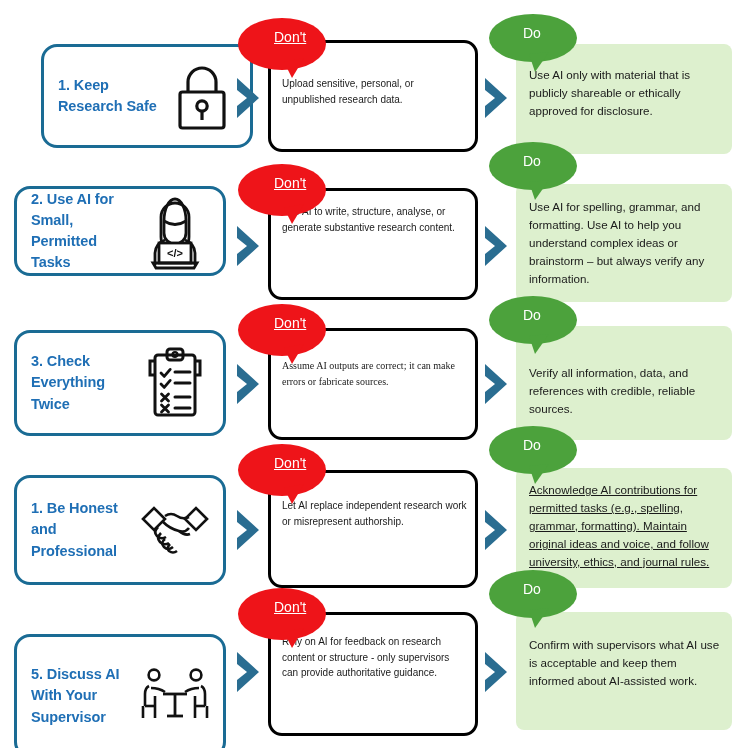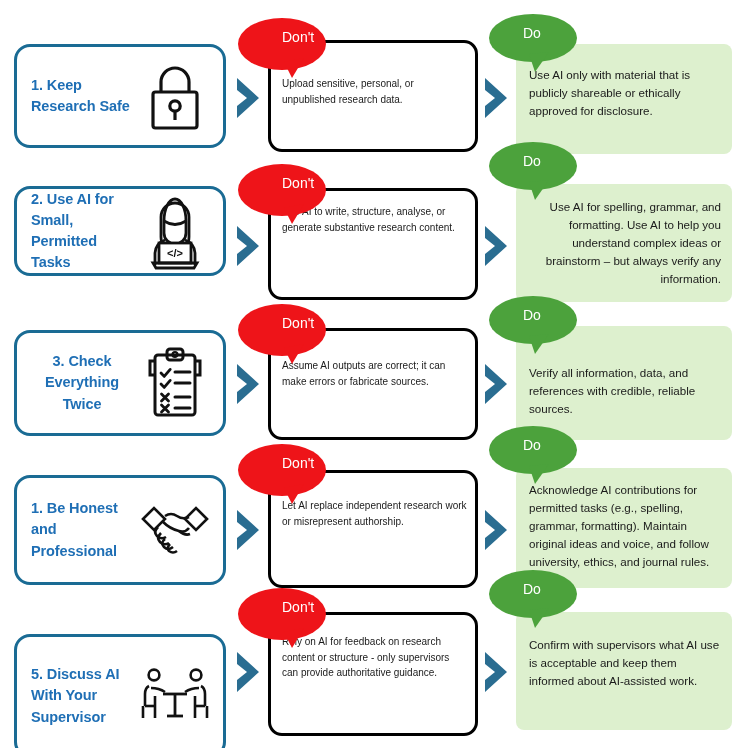--- a/index.html
+++ b/index.html
@@ -104,31 +104,31 @@
   .bubble svg { display: block; overflow: visible; }
   .bubble-label {
     position: absolute;
     top: 11px;
     color: #ffffff;
     font-size: 14px;
     font-weight: normal;
     white-space: nowrap;
     pointer-events: none;
   }
-  .bubble-dont .bubble-label { left: 44px; }
+  .bubble-dont .bubble-label { left: 36px; text-decoration: underline; }
   .bubble-do .bubble-label { left: 34px; }
 </style>
 </head>
 <body>
 
 <div id="infographic">
 
   <div class="row">
 
-    <div class="principle-card" style="top:44px; height:104px;">
+    <div class="principle-card" style="top:44px; height:104px;margin-left:27px;">
       <div class="principle-title">1. Keep Research Safe</div>
       <div class="principle-icon">
         <svg width="62" height="72" viewBox="0 0 62 72">
           <path d="M17 32 V22 a14 14 0 0 1 28 0 V32" fill="none" stroke="#111" stroke-width="3.2"></path>
           <rect x="9" y="32" width="44" height="36" rx="2.5" fill="none" stroke="#111" stroke-width="3.2"></rect>
           <circle cx="31" cy="46" r="5.2" fill="none" stroke="#111" stroke-width="3.2"></circle>
           <path d="M31 51 V60" fill="none" stroke="#111" stroke-width="3.2"></path>
         </svg>
       </div>
     </div>
@@ -203,34 +203,34 @@
       <span class="bubble-label">Don't</span>
     </div>
 
     <div class="chevron" style="left:481px; top:224px;">
       <svg width="30" height="44" viewBox="0 0 30 44">
         <path d="M4 2 L26 22 L4 42 L4 30 L14 22 L4 14 Z" fill="#2a6d91"></path>
       </svg>
     </div>
 
     <div class="do-panel" style="top:184px; height:118px;"></div>
-    <div class="do-text" style="top:198px;text-align:right;">Use AI for spelling, grammar, and formatting. Use AI to help you understand complex ideas or brainstorm – but always verify any information.</div>
+    <div class="do-text" style="top:198px;">Use AI for spelling, grammar, and formatting. Use AI to help you understand complex ideas or brainstorm – but always verify any information.</div>
 
     <div class="bubble bubble-do" style="left:489px; top:142px;">
       <svg width="88" height="56" viewBox="0 0 88 56">
         <ellipse cx="44" cy="24" rx="44" ry="24" fill="#4ca23c"></ellipse>
         <path d="M40 40 L60 38 L46 58 Z" fill="#4ca23c"></path>
       </svg>
       <span class="bubble-label">Do</span>
     </div>
   </div>
 
   <div class="row">
 
-    <div class="principle-card" style="top:330px; height:106px;text-align:center;">
+    <div class="principle-card" style="top:330px; height:106px;">
       <div class="principle-title">3. Check Everything Twice</div>
       <div class="principle-icon">
         <svg width="64" height="76" viewBox="0 0 64 76">
           <rect x="12" y="10" width="40" height="60" rx="3" fill="none" stroke="#111" stroke-width="3"></rect>
           <path d="M12 16 h-5 v14 h5 M52 16 h5 v14 h-5" fill="none" stroke="#111" stroke-width="3"></path>
           <rect x="24" y="4" width="16" height="11" rx="3" fill="none" stroke="#111" stroke-width="3"></rect>
           <circle cx="32" cy="9.5" r="2.4" fill="none" stroke="#111" stroke-width="2.4"></circle>
           <path d="M18 28 l3.2 3.4 l6 -7" fill="none" stroke="#111" stroke-width="2.8" stroke-linecap="round" stroke-linejoin="round"></path>
           <path d="M18 39 l3.2 3.4 l6 -7" fill="none" stroke="#111" stroke-width="2.8" stroke-linecap="round" stroke-linejoin="round"></path>
           <path d="M18.5 49 l7 7 M25.5 49 l-7 7" fill="none" stroke="#111" stroke-width="2.8" stroke-linecap="round"></path>
@@ -240,21 +240,21 @@
       </div>
     </div>
 
     <div class="chevron" style="left:233px; top:362px;">
       <svg width="30" height="44" viewBox="0 0 30 44">
         <path d="M4 2 L26 22 L4 42 L4 30 L14 22 L4 14 Z" fill="#2a6d91"></path>
       </svg>
     </div>
 
     <div class="dont-box" style="top:328px; height:112px;"></div>
-    <div class="dont-text" style="top:358px;">Assume AI outputs are correct; it can make errors or fabricate sources.</div>
+    <div class="dont-text" style="top:358px;font-family:Liberation Serif, serif;">Assume AI outputs are correct; it can make errors or fabricate sources.</div>
 
     <div class="bubble bubble-dont" style="left:238px; top:304px;">
       <svg width="88" height="56" viewBox="0 0 88 56">
         <ellipse cx="44" cy="26" rx="44" ry="26" fill="#ee1419"></ellipse>
         <path d="M46 44 L66 40 L54 60 Z" fill="#ee1419"></path>
       </svg>
       <span class="bubble-label">Don't</span>
     </div>
 
     <div class="chevron" style="left:481px; top:362px;">
@@ -311,21 +311,21 @@
       <span class="bubble-label">Don't</span>
     </div>
 
     <div class="chevron" style="left:481px; top:508px;">
       <svg width="30" height="44" viewBox="0 0 30 44">
         <path d="M4 2 L26 22 L4 42 L4 30 L14 22 L4 14 Z" fill="#2a6d91"></path>
       </svg>
     </div>
 
     <div class="do-panel" style="top:468px; height:120px;"></div>
-    <div class="do-text" style="top:481px;">Acknowledge AI contributions for permitted tasks (e.g., spelling, grammar, formatting). Maintain original ideas and voice, and follow university, ethics, and journal rules.</div>
+    <div class="do-text" style="top:481px;text-decoration:underline;">Acknowledge AI contributions for permitted tasks (e.g., spelling, grammar, formatting). Maintain original ideas and voice, and follow university, ethics, and journal rules.</div>
 
     <div class="bubble bubble-do" style="left:489px; top:426px;">
       <svg width="88" height="56" viewBox="0 0 88 56">
         <ellipse cx="44" cy="24" rx="44" ry="24" fill="#4ca23c"></ellipse>
         <path d="M40 40 L60 38 L46 58 Z" fill="#4ca23c"></path>
       </svg>
       <span class="bubble-label">Do</span>
     </div>
   </div>
 

